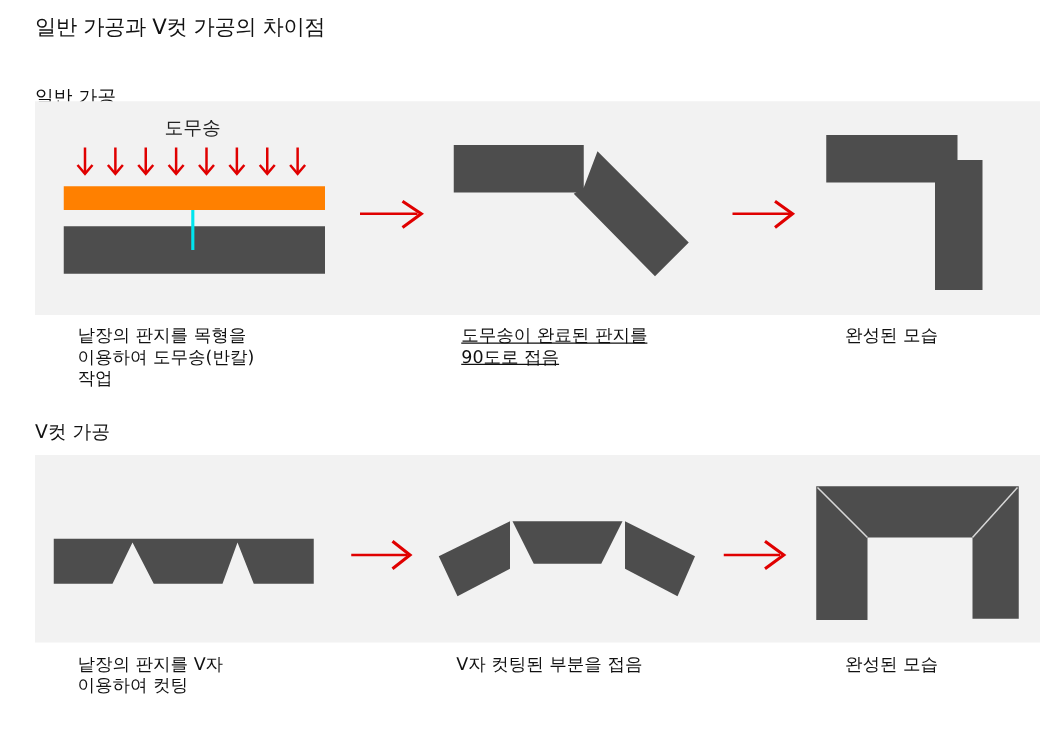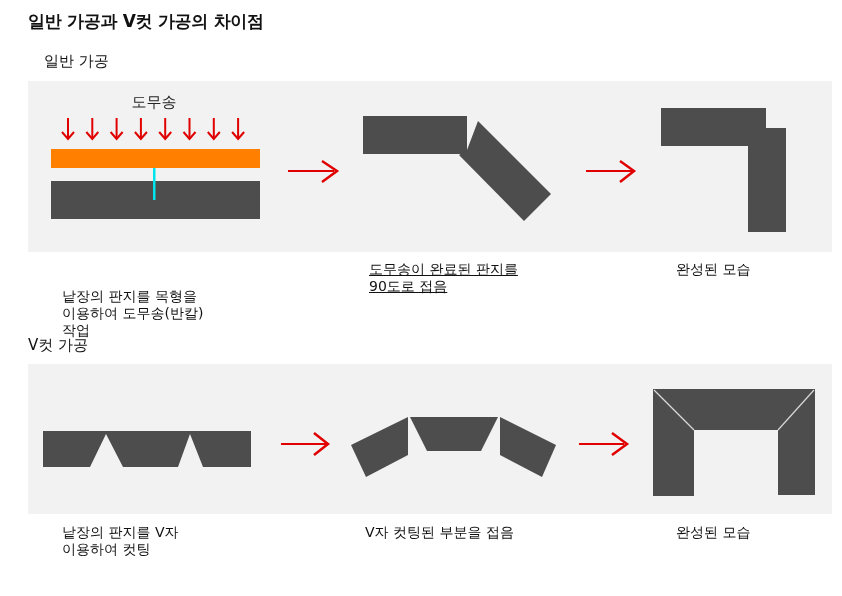--- a/index.html
+++ b/index.html
@@ -1,32 +1,32 @@
 <!DOCTYPE html>
 <html><head>
 <meta charset="utf-8">
 <style>
   html, body { margin: 0; padding: 0; background: #ffffff; }
   body {
     width: 842px; height: 596px; position: relative; overflow: hidden;
     font-family: "DejaVu Sans", "Liberation Sans", sans-serif; color: #111;
   }
-  .title { position: absolute; left: 28px; top: 10px; font-size: 17px; font-weight: bold; letter-spacing: -0.3px; }
+  .title { position: absolute; left: 28px; top: 10px; font-size: 17px; font-weight: normal; letter-spacing: -0.3px; }
   .section-title { position: absolute; left: 28px; font-size: 15px; }
   .panel { position: absolute; left: 28px; width: 804px; background: #f2f2f2; }
   .caption { position: absolute; font-size: 14px; line-height: 17px; white-space: pre-line; }
   svg { position: absolute; left: 0; top: 0; overflow: visible; }
   .label-svg { font-family: "DejaVu Sans", "Liberation Sans", sans-serif; font-size: 15px; fill: #222; }
 </style>
 </head>
 <body>
 
 <div class="title">일반 가공과 V컷 가공의 차이점</div>
 
-<div class="section-title" style="top:52px;margin-left:16px;">일반 가공</div>
+<div class="section-title" style="top:68px;">일반 가공</div>
 <div class="panel" style="top:81px; height:171px;"></div>
 
 <svg width="842" height="596">
 
   <g>
     <text class="label-svg" x="154" y="107" text-anchor="middle">도무송</text>
     <g id="press-arrows">
         <g>
           <line x1="68" y1="118" x2="68" y2="139" stroke="#e00000" stroke-width="2"></line>
           <path d="M62,132 L68,139 L74,132" fill="none" stroke="#e00000" stroke-width="2"></path>
@@ -100,21 +100,21 @@
     <line x1="579" y1="444" x2="624" y2="444" stroke="#e00000" stroke-width="2"></line>
     <path d="M612,433 L627,444 L612,455" fill="none" stroke="#e00000" stroke-width="2.5"></path>
   </g>
   <g>
     <polygon points="653,389 815,389 815,495 778,495 778,430 694,430 694,496 653,496" fill="#4d4d4d"></polygon>
     <line x1="654" y1="390" x2="694" y2="430" stroke="#d8d8d8" stroke-width="1.2"></line>
     <line x1="814" y1="390" x2="778" y2="430" stroke="#d8d8d8" stroke-width="1.2"></line>
   </g>
 </svg>
 
-<div class="caption" style="left:62px; top:261px;margin-top:27px;">낱장의 판지를 목형을
+<div class="caption" style="left:62px; top:261px;">낱장의 판지를 목형을
 이용하여 도무송(반칼)
 작업</div>
 <div class="caption" style="left:369px; top:261px;text-decoration:underline;">도무송이 완료된 판지를
 90도로 접음</div>
 <div class="caption" style="left:676px; top:261px;">완성된 모습</div>
 
 <div class="section-title" style="top:336px;text-align:right;">V컷 가공</div>
 <div class="caption" style="left:62px; top:524px;">낱장의 판지를 V자
 이용하여 컷팅</div>
 <div class="caption" style="left:365px; top:524px;">V자 컷팅된 부분을 접음</div>

